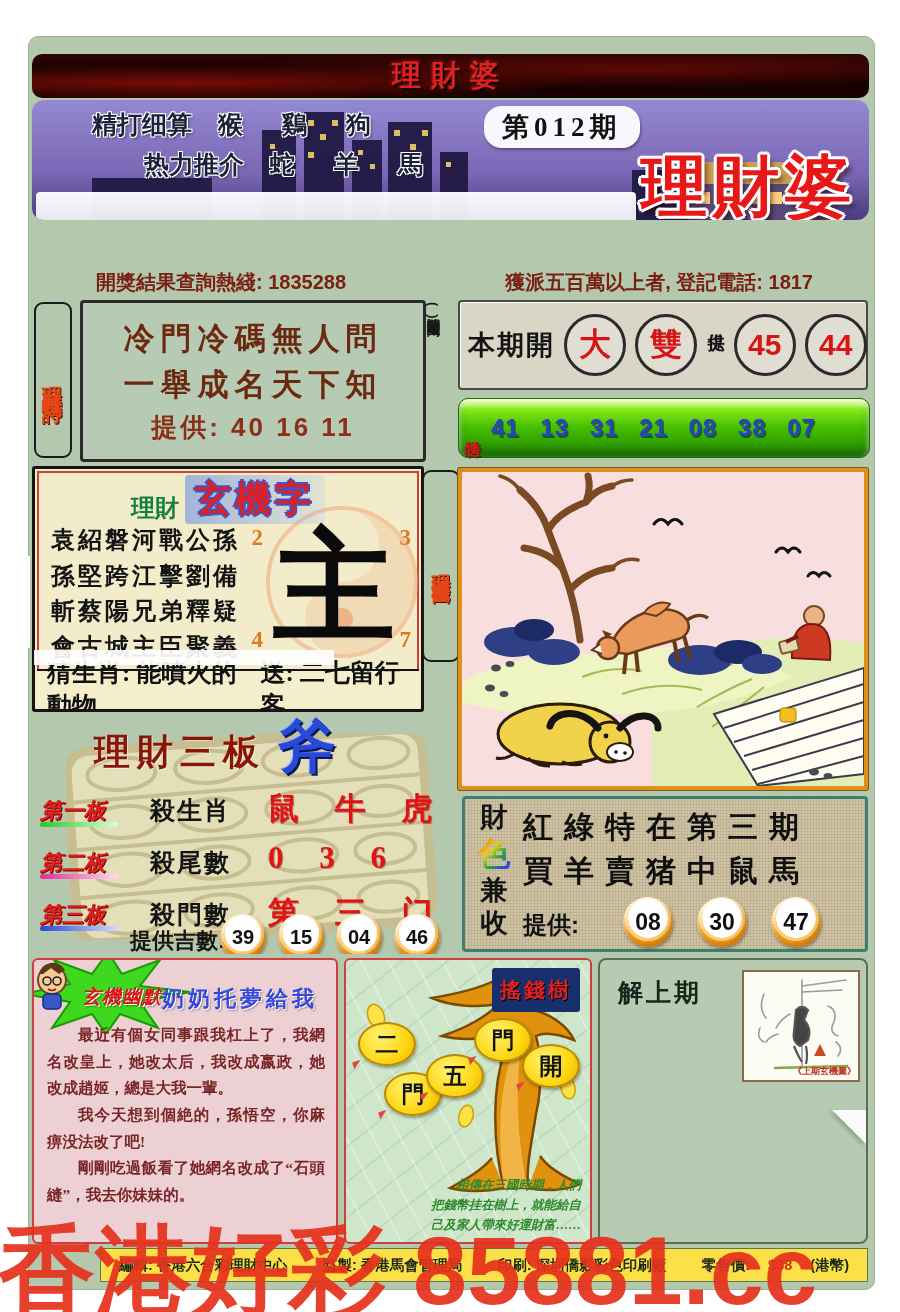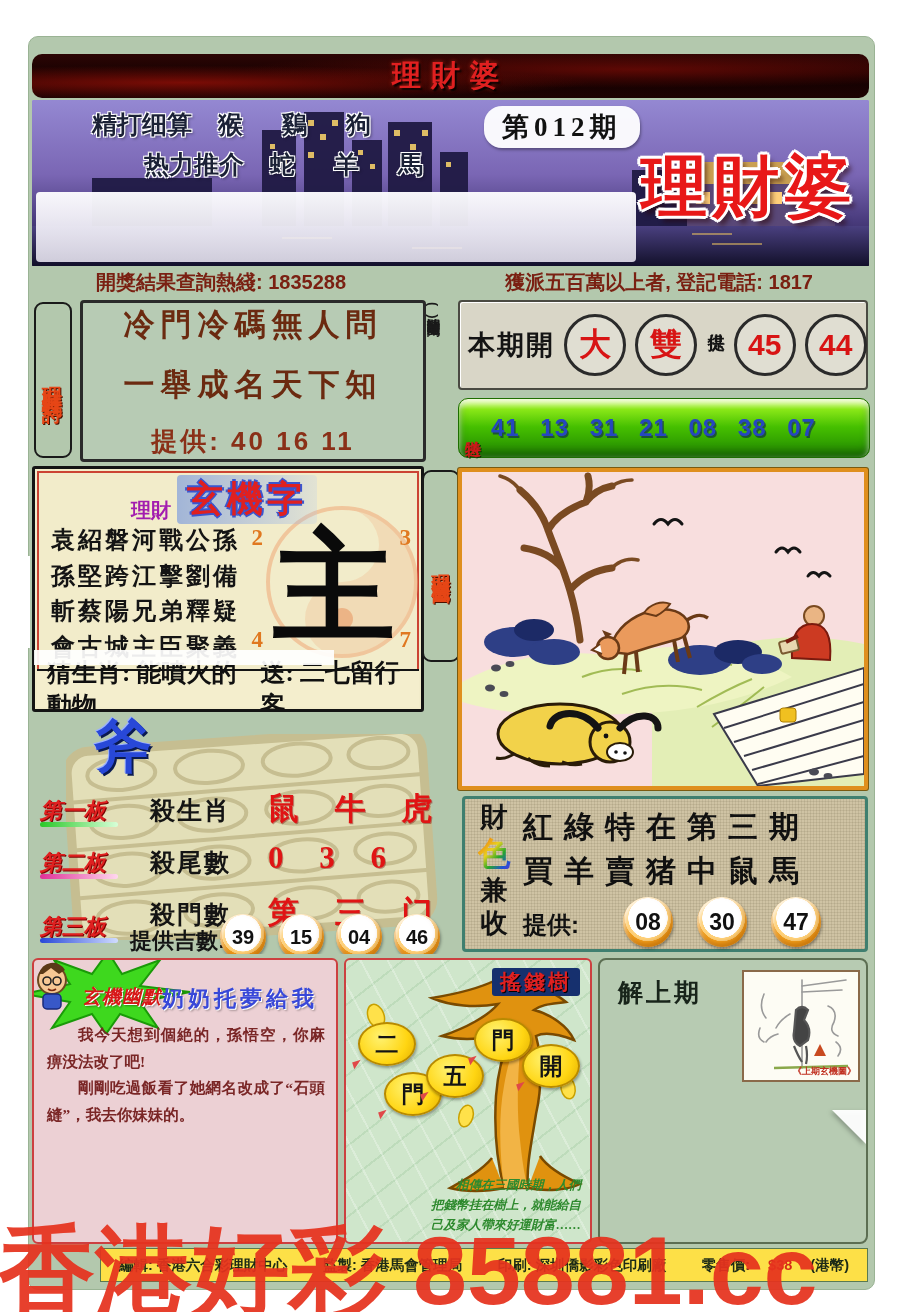--- a/index.html
+++ b/index.html
@@ -15,21 +15,21 @@
   
   .topband{left:32px;top:54px;width:837px;height:44px;border-radius:10px;
     background:radial-gradient(ellipse at 18% 65%, rgba(140,14,6,.85), transparent 42%),
                radial-gradient(ellipse at 72% 35%, rgba(110,10,5,.8), transparent 46%),
                linear-gradient(180deg,#2c0504,#140101 55%,#1d0202);
     display:flex;align-items:center;justify-content:center;}
   .topband .t{color:#e02020;font-weight:900;font-size:29px;letter-spacing:10px;
     text-shadow:2px 2px 2px #000,0 0 4px rgba(255,60,40,.6);}
 
   
-  .banner{left:32px;top:100px;width:837px;height:166px;border-radius:1px;overflow:hidden;
+  .banner{left:32px;top:100px;width:837px;height:120px;border-radius:12px;overflow:hidden;
           box-shadow:0 0 0 2px rgba(255,255,255,.5) inset;}
   .banner svg{position:absolute;inset:0;}
   .zline{position:absolute;color:#1b2136;font-weight:800;font-size:25px;white-space:nowrap;
     text-shadow:1px 1px 0 #fff,-1px -1px 0 #fff,1px -1px 0 #fff,-1px 1px 0 #fff,2px 2px 3px rgba(0,0,0,.4);}
   .zl1{left:60px;top:8px;} .zl2{left:112px;top:48px;}
   .zline .zo{margin-left:26px;letter-spacing:16px;}
   .issuepill{position:absolute;left:452px;top:6px;padding:3px 18px;background:rgba(255,255,255,.95);
     border-radius:18px;font-family:"Liberation Serif",serif;font-size:27px;font-weight:700;color:#111;
     letter-spacing:5px;box-shadow:1px 2px 3px rgba(0,0,0,.35);}
   .bigtitle{position:absolute;right:12px;top:42px;font-family:"Liberation Serif",serif;
@@ -43,21 +43,21 @@
   .hotline{left:32px;top:268px;width:837px;height:28px;display:flex;align-items:center;
     font-weight:800;font-size:20px;color:#7a2012;}
   .hotline .hl{margin-left:64px;} .hotline .hr{margin-left:auto;margin-right:56px;}
 
   
   .vlabel{border:2px solid #1a1a1a;border-radius:9px;writing-mode:vertical-rl;text-orientation:upright;
     display:flex;align-items:center;justify-content:center;font-weight:800;color:#e64616;
     text-shadow:1px 1px 0 #4a1000;font-family:"Liberation Serif",serif;}
   .vl-tema{left:34px;top:302px;width:34px;height:152px;font-size:20px;letter-spacing:4px;}
   .poembox{left:80px;top:300px;width:340px;height:156px;border:3px solid #2a2a2a;border-radius:4px;
-    background:#b7cbb4;display:flex;flex-direction:column;align-items:center;justify-content:center;gap:18px;}
+    background:#b7cbb4;display:flex;flex-direction:column;align-items:center;justify-content:center;gap:4px;}
   .poembox .p{font-family:"Liberation Serif",serif;font-weight:800;font-size:31px;color:#6b2a10;
     letter-spacing:6px;white-space:nowrap;}
   .poembox .prov{font-weight:800;font-size:26px;color:#8a3018;letter-spacing:3px;}
   .vnote{left:424px;top:302px;height:152px;writing-mode:vertical-rl;font-size:13px;font-weight:700;
     color:#1a1a1a;letter-spacing:1px;display:flex;align-items:center;}
 
   
   .kaibox{left:458px;top:300px;width:410px;height:90px;background:#d9d6c7;border:2px solid #4a4a42;
     border-radius:4px;display:flex;align-items:center;gap:9px;padding:0 8px;box-sizing:border-box;
     box-shadow:inset 1px 1px 0 #fff;}
@@ -76,21 +76,21 @@
     color:#cc1a1a;text-shadow:1px 1px 0 #0a3a00;margin:0 2px 0 6px;line-height:1;}
   .tebar .tnums{font-weight:900;font-size:24px;color:#2646c0;word-spacing:13px;letter-spacing:1px;
     text-shadow:1.5px 1.5px 0 rgba(8,26,84,.6);margin-left:8px;white-space:nowrap;}
 
   
   .xz{left:32px;top:466px;width:386px;height:240px;background:#f2ecca;border:3px solid #141414;
     border-radius:3px;overflow:hidden;}
   .xz .inner{position:absolute;inset:2px;border:2px solid #cc4433;}
   .xz svg.yy{position:absolute;right:-6px;top:28px;opacity:.55;}
   .xzhead{position:absolute;left:96px;top:6px;display:flex;align-items:flex-end;gap:6px;}
-  .xzhead .pre{font-weight:800;font-size:20px;color:#a21caf;}
+  .xzhead .pre{font-weight:800;font-size:24px;color:#15803d;}
   .xzhead .ttl{font-family:"Liberation Serif",serif;font-weight:900;font-size:36px;color:#e02020;
     letter-spacing:4px;padding:0 10px;border-radius:4px;
     background:linear-gradient(90deg,rgba(96,136,226,.55),rgba(170,196,244,.22));
     text-shadow:-2px 0 0 #3a56d0,2px 0 0 #3a56d0,0 -2px 0 #3a56d0,0 2px 0 #3a56d0;}
   .xzpoem{position:absolute;left:16px;top:54px;font-family:"Liberation Serif",serif;font-weight:800;
     font-size:24px;color:#141414;line-height:1.48;letter-spacing:3px;}
   .bigchar{position:absolute;right:26px;top:58px;font-family:"Liberation Serif",serif;
     font-weight:900;font-size:122px;line-height:1;color:#0a0a0a;}
   .xznum{position:absolute;font-family:"Liberation Serif",serif;font-weight:800;font-size:23px;color:#e07820;}
   .xzn0{right:158px;top:56px;} .xzn1{right:10px;top:56px;}
@@ -114,21 +114,21 @@
   .sbtitle .t{font-family:"Liberation Serif",serif;font-weight:800;font-size:36px;color:#8a1408;
     letter-spacing:7px;text-shadow:1px 1px 0 rgba(255,255,255,.5);margin-top:10px;}
   .sbtitle .axe{font-family:"Liberation Serif",serif;font-weight:900;font-size:58px;color:#2848d8;
     text-shadow:2px 2px 0 #0a1a50,-1px -1px 0 #9ab0ff;line-height:1;}
   .sbtag{position:absolute;left:8px;font-family:"Liberation Serif",serif;font-style:italic;
     font-weight:900;font-size:22px;color:#e02020;text-shadow:1px 1px 0 #7a0000;white-space:nowrap;}
   .sbtag::after{content:"";position:absolute;left:0;top:26px;width:78px;height:5px;border-radius:3px;
     background:var(--bar);}
   .sbt0{top:84px;--bar:linear-gradient(90deg,#28c828,#d8ffd8);}
   .sbt1{top:136px;--bar:linear-gradient(90deg,#e03098,#ffd8ee);}
-  .sbt2{top:200px;--bar:linear-gradient(90deg,#2848d8,#d0dcff);}
+  .sbt2{top:188px;--bar:linear-gradient(90deg,#2848d8,#d0dcff);}
   .sblabel{position:absolute;left:118px;font-weight:800;font-size:25px;color:#141414;letter-spacing:2px;}
   .sbl0{top:82px;} .sbl1{top:134px;} .sbl2{top:186px;}
   .sbval{position:absolute;left:236px;font-family:"Liberation Serif",serif;font-weight:900;
     font-size:31px;color:#e01414;letter-spacing:14px;white-space:nowrap;text-shadow:1px 1px 0 rgba(120,0,0,.4);}
   .sbv0{top:76px;} .sbv1{top:128px;} .sbv2{top:180px;}
   .sbjl{position:absolute;left:98px;top:214px;font-weight:800;font-size:22px;color:#141414;}
   .ball{position:absolute;border-radius:50%;display:flex;align-items:center;justify-content:center;
     background:radial-gradient(circle at 50% 42%,#ffffff 0 51%,#ffd27a 52% 60%,#f5a11c 61% 100%);
     box-shadow:inset -2px -4px 5px rgba(166,88,0,.55),inset 2px 3px 4px rgba(255,255,255,.8),
       1px 2px 3px rgba(0,0,0,.35);font-weight:900;color:#111;}
@@ -162,21 +162,21 @@
     letter-spacing:4px;text-shadow:1px 1px 0 #fff,2px 2px 2px rgba(0,0,0,.3);}
   .hstory{position:absolute;left:13px;right:11px;top:62px;font-family:"Liberation Serif",serif;
     font-weight:700;font-size:15.5px;color:#7a2626;line-height:1.72;text-align:justify;}
   .hstory p{margin:0;text-indent:2em;}
 
   
   .tree{left:344px;top:958px;width:248px;height:286px;background:#cfe6cb;border:2px solid #cc4040;
     border-radius:6px;box-sizing:border-box;overflow:hidden;
     background-image:repeating-linear-gradient(62deg,rgba(255,255,255,.28) 0 2px,transparent 2px 24px),
       repeating-linear-gradient(-38deg,rgba(150,195,150,.3) 0 2px,transparent 2px 28px);}
-  .ttitle{position:absolute;right:10px;top:8px;background:#16306e;border-radius:3px;padding:0 8px;
+  .ttitle{position:absolute;right:10px;top:8px;background:#16306e;border-radius:3px;padding:8px 8px;
     font-family:"Liberation Serif",serif;font-weight:900;font-size:21px;color:#e02020;letter-spacing:3px;
     text-shadow:1px 1px 0 #000;}
   .tree svg.tr{position:absolute;left:0;top:18px;}
   .leaf{position:absolute;width:54px;height:40px;border-radius:50%;border:2px solid #b88a00;
     background:radial-gradient(circle at 38% 32%,#fff270,#ffd512 62%,#e2ae00);
     display:flex;align-items:center;justify-content:center;font-family:"Liberation Serif",serif;
     font-weight:900;font-size:23px;color:#141414;box-shadow:1px 2px 3px rgba(0,0,0,.35);}
   .leaf::after{content:"";position:absolute;left:-7px;bottom:-4px;width:0;height:0;
     border-top:7px solid #e04848;border-right:9px solid transparent;transform:rotate(-18deg);}
   .lf0{left:12px;top:62px;} .lf1{left:38px;top:112px;} .lf2{left:80px;top:94px;}
@@ -445,20 +445,21 @@
           <ellipse cx="236" cy="125" rx="34" ry="16"></ellipse>
             <ellipse cx="318" cy="124" rx="30" ry="15"></ellipse>
           <ellipse cx="60" cy="175" rx="34" ry="16"></ellipse>
             <ellipse cx="148" cy="174" rx="34" ry="16"></ellipse>
           <ellipse cx="236" cy="173" rx="34" ry="16"></ellipse>
             <ellipse cx="318" cy="172" rx="30" ry="15"></ellipse>
         </g>
       </g>
     </svg>
     <div class="sbtitle">
+      <span class="t">理財三板</span>
       <span class="axe">斧</span>
     </div>
     <span class="sbtag sbt0">第一板</span>
     <span class="sbtag sbt1">第二板</span>
     <span class="sbtag sbt2">第三板</span>
     <span class="sblabel sbl0">殺生肖</span>
     <span class="sblabel sbl1">殺尾數</span>
     <span class="sblabel sbl2">殺門數</span>
     <span class="sbval sbv0">鼠 牛 虎</span>
     <span class="sbval sbv1">0 3 6</span>
@@ -493,20 +494,21 @@
         <path d="M17,24 a14,14 0 0 1 26,-4 l-6,4 -8,-6 -8,6 Z" fill="#5a3a18"></path>
         <circle cx="25" cy="31" r="4" fill="none" stroke="#222" stroke-width="1.6"></circle>
         <circle cx="35" cy="31" r="4" fill="none" stroke="#222" stroke-width="1.6"></circle>
         <path d="M26,39 q4,3 8,0" stroke="#7a2a10" stroke-width="1.6" fill="none"></path>
         <rect x="21" y="44" width="18" height="15" rx="4" fill="#3858c8" stroke="#1a2a7a" stroke-width="1.5"></rect>
       </g>
     </svg>
     <span class="hbadge">玄機幽默</span>
     <span class="htitle">奶奶托夢給我</span>
     <div class="hstory">
+      <p>最近有個女同事跟我杠上了，我網名改皇上，她改太后，我改成嬴政，她改成趙姬，總是大我一輩。</p>
       <p>我今天想到個絶的，孫悟空，你麻痹没法改了吧!</p>
       <p>剛剛吃過飯看了她網名改成了“石頭縫”，我去你妹妹的。</p>
     </div>
   </div>
 
   <div class="abs tree">
     <svg class="tr" width="248" height="215" viewBox="0 0 248 215">
       <g stroke="#7a4a00" stroke-width="2.5">
         <path d="M158,210 C150,180 148,150 150,118 C152,92 158,70 168,52 C150,60 120,64 96,58 C120,50 142,38 152,26 C130,30 104,28 86,20 C110,16 134,10 150,2 L176,10 C186,8 206,12 220,24 C206,26 196,26 188,32 C204,36 222,48 228,62 C212,56 198,54 190,58 C196,80 196,110 190,136 C186,162 180,188 182,210 Z" fill="#e0920f"></path>
         <path d="M158,210 C154,178 152,140 158,108 C162,84 168,66 176,54 C172,86 170,130 174,162 C176,180 178,196 182,210 Z" fill="#f2b445" stroke="none"></path>

